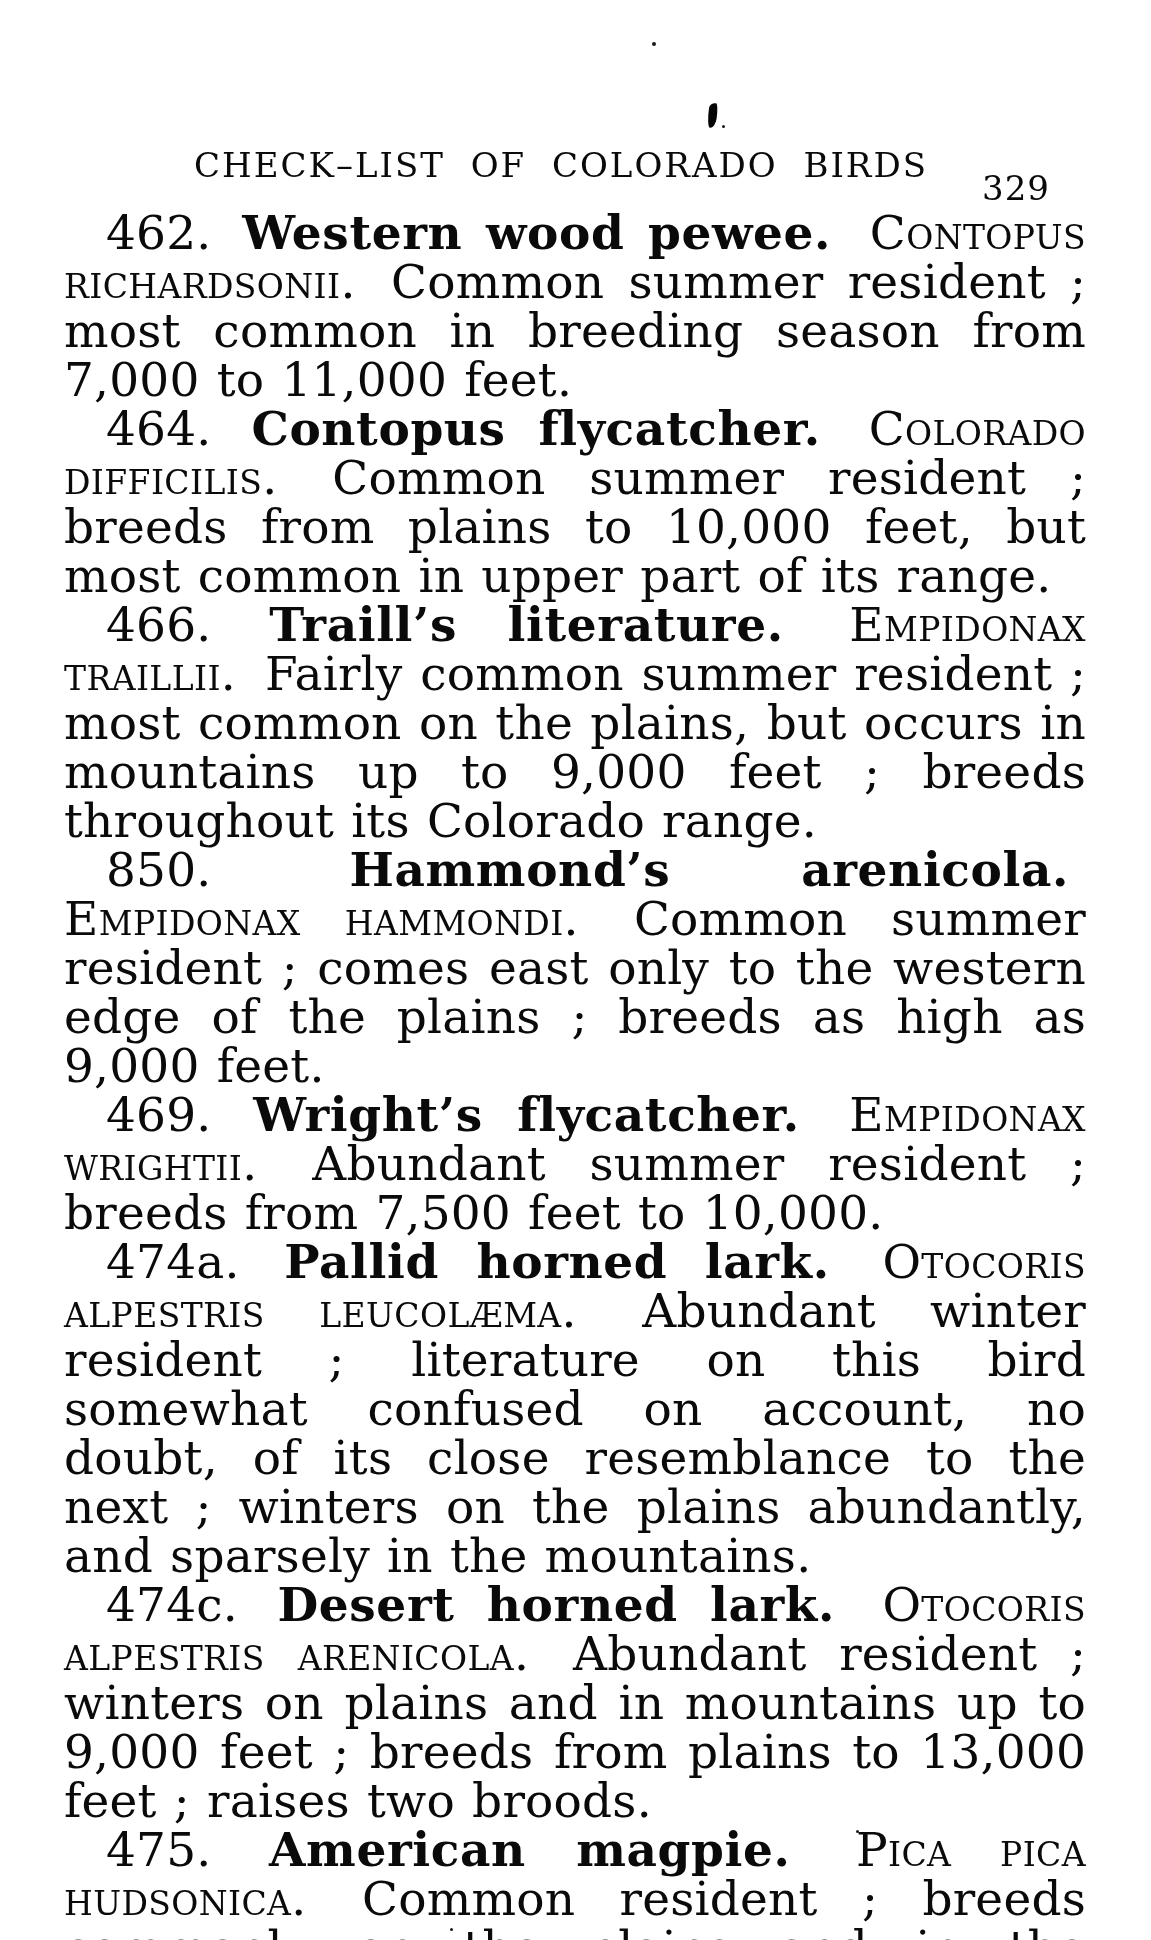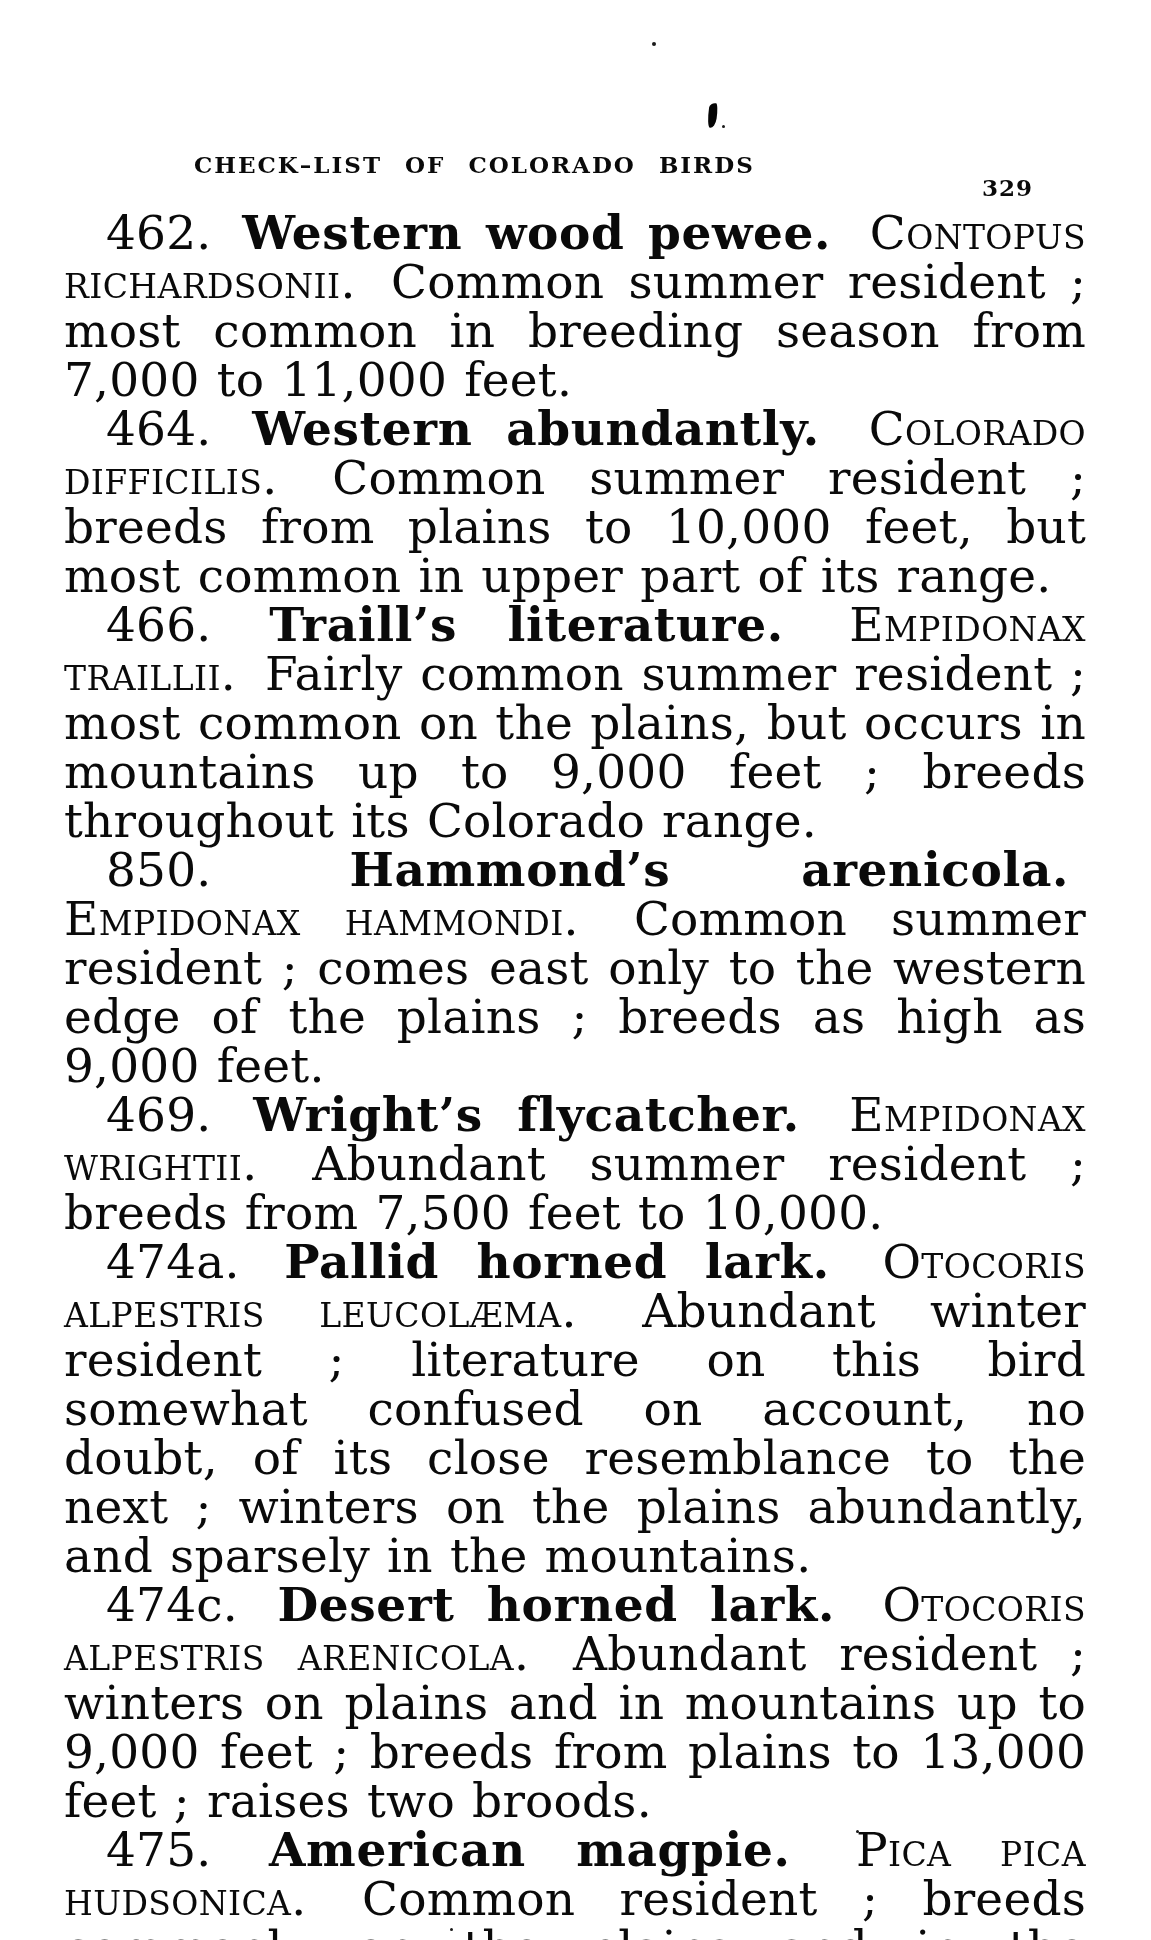--- a/index.html
+++ b/index.html
@@ -11,24 +11,23 @@
     font-family: "DejaVu Serif", serif;
     color: #0a0a0a;
     overflow: hidden;
   }
   .header {
     position: absolute;
     left: 64px;
     top: 143px;
     width: 1022px;
     height: 44px;
-    font-size: 23px;
+    font-size: 34px;
     line-height: 44px;
     white-space: nowrap;
-    font-weight: bold;
   }
   .running-title {
     position: absolute;
     left: 130px;
     top: 0;
     letter-spacing: 2px;
     word-spacing: 13px;
   }
   .page-number {
     position: absolute;
@@ -93,21 +92,21 @@
   <div class="speck" style="left:450px; top:1928px; width:3px; height:3px;"></div>
 
   <div class="header">
     <span class="running-title">CHECK–LIST OF COLORADO BIRDS</span>
     <span class="page-number">329</span>
   </div>
 
   <div class="content" id="entries">
   <p class="entry"><span class="num">462.</span> <span class="common">Western wood pewee.</span> <span class="sci">Contopus richardsonii.</span> <span class="desc">Common summer resident ; most common in breeding season from 7,000 to 11,000 feet.</span></p>
 
-  <p class="entry"><span class="num">464.</span> <span class="common">Western abundantly.</span> <span class="sci">Colorado difficilis.</span> <span class="desc">Common summer resident ; breeds from plains to 10,000 feet, but most common in upper part of its range.</span></p>
+  <p class="entry"><span class="num">464.</span> <span class="common">Contopus flycatcher.</span> <span class="sci">Colorado difficilis.</span> <span class="desc">Common summer resident ; breeds from plains to 10,000 feet, but most common in upper part of its range.</span></p>
 
   <p class="entry"><span class="num">466.</span> <span class="common">Traill’s literature.</span> <span class="sci">Empidonax traillii.</span> <span class="desc">Fairly common summer resident ; most common on the plains, but occurs in mountains up to 9,000 feet ; breeds throughout its Colorado range.</span></p>
 
 
   <p class="entry"><span class="num">850.</span> <span class="common">Hammond’s arenicola.</span> <span class="sci">Empidonax hammondi.</span> <span class="desc">Common summer resident ; comes east only to the western edge of the plains ; breeds as high as 9,000 feet.</span></p>
 
   <p class="entry"><span class="num">469.</span> <span class="common">Wright’s flycatcher.</span> <span class="sci">Empidonax wrightii.</span> <span class="desc">Abundant summer resident ; breeds from 7,500 feet to 10,000.</span></p>
 
   <p class="entry"><span class="num">474a.</span> <span class="common">Pallid horned lark.</span> <span class="sci">Otocoris alpestris leucolæma.</span> <span class="desc">Abundant winter resident ; literature on this bird somewhat confused on account, no doubt, of its close resemblance to the next ; winters on the plains abundantly, and sparsely in the mountains.</span></p>
 

